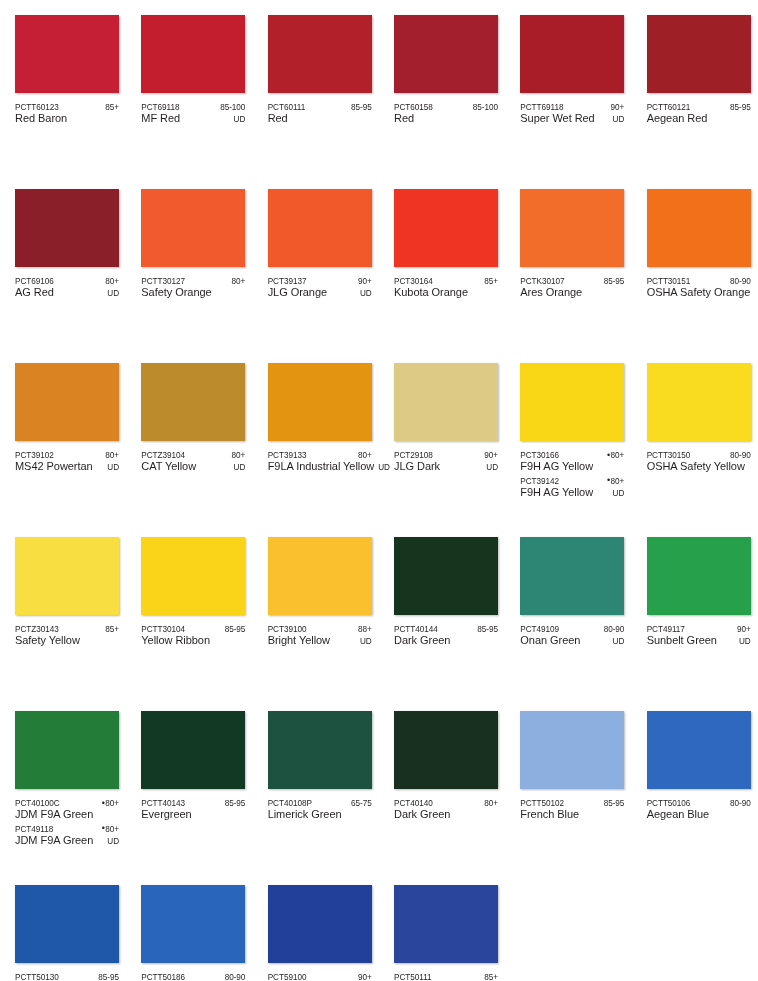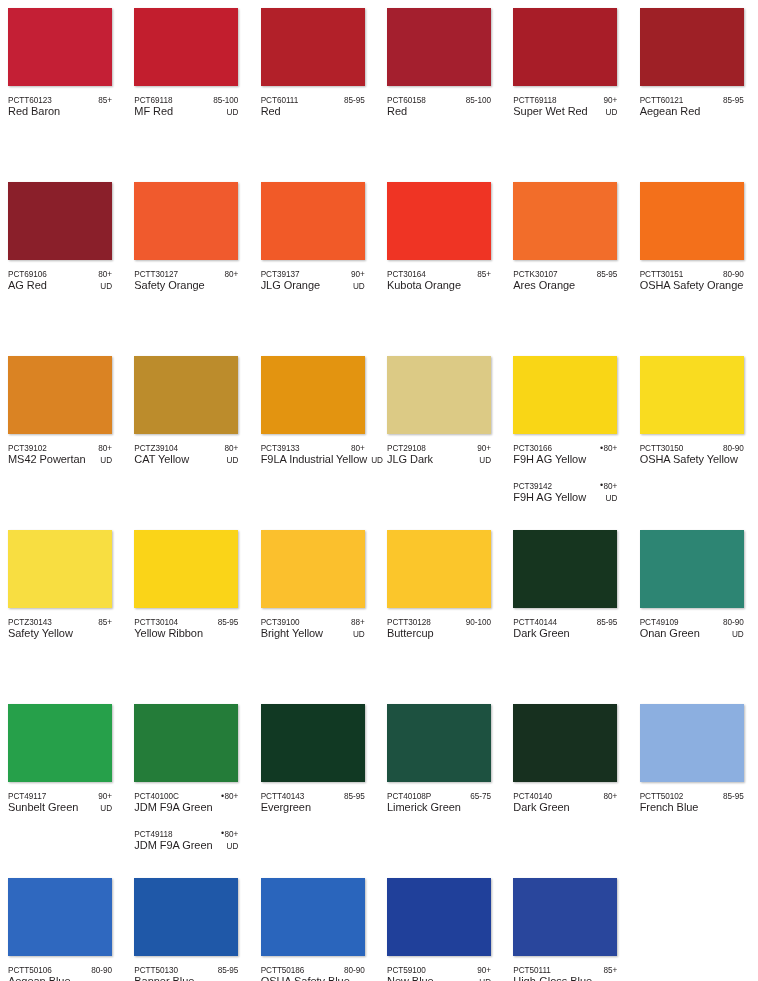--- a/index.html
+++ b/index.html
@@ -12,21 +12,21 @@
     width: 758px;
     height: 981px;
     font-family: "Liberation Sans", sans-serif;
     color: #231f20;
     overflow: hidden;
   }
   #sheet {
     position: relative;
     width: 758px;
     height: 753px;
-    padding: 0;
+    padding: 7px;
   }
   .grid {
     display: grid;
     grid-template-columns: repeat(6, 1fr);
     grid-template-rows: repeat(6, 174px);
     column-gap: 0px;
     row-gap: 0px;
     width: 758px;
   }
   .cell {
@@ -42,21 +42,21 @@
     display: block;
   }
   .entries {
     margin-top: 9px;
     width: 104px;
   }
   .entry {
     width: 104px;
   }
   .entry + .entry {
-    margin-top: 15px;
+    margin-top: 3px;
   }
   .line {
     display: flex;
     justify-content: space-between;
     align-items: baseline;
     font-size: 8.2px;
     line-height: 11.4px;
     letter-spacing: -0.05px;
     white-space: nowrap;
     color: #231f20;
@@ -408,35 +408,20 @@
               <span class="gloss"><span>88+</span></span>
             </div>
             <div class="line">
               <span class="name">Bright Yellow</span>
               <span class="ud">UD</span>
             </div>
           </div>
         </div>
       </div>
       <div class="cell">
-        <div class="swatch" style="background-color: rgb(251, 198, 43);"></div>
-        <div class="entries">
-          <div class="entry">
-            <div class="line">
-              <span class="code">PCTT30128</span>
-              <span class="gloss"><span>90-100</span></span>
-            </div>
-            <div class="line">
-              <span class="name">Buttercup</span>
-              <span class="ud"></span>
-            </div>
-          </div>
-        </div>
-      </div>
-      <div class="cell">
         <div class="swatch" style="background-color: rgb(22, 53, 31);"></div>
         <div class="entries">
           <div class="entry">
             <div class="line">
               <span class="code">PCTT40144</span>
               <span class="gloss"><span>85-95</span></span>
             </div>
             <div class="line">
               <span class="name">Dark Green</span>
               <span class="ud"></span>

